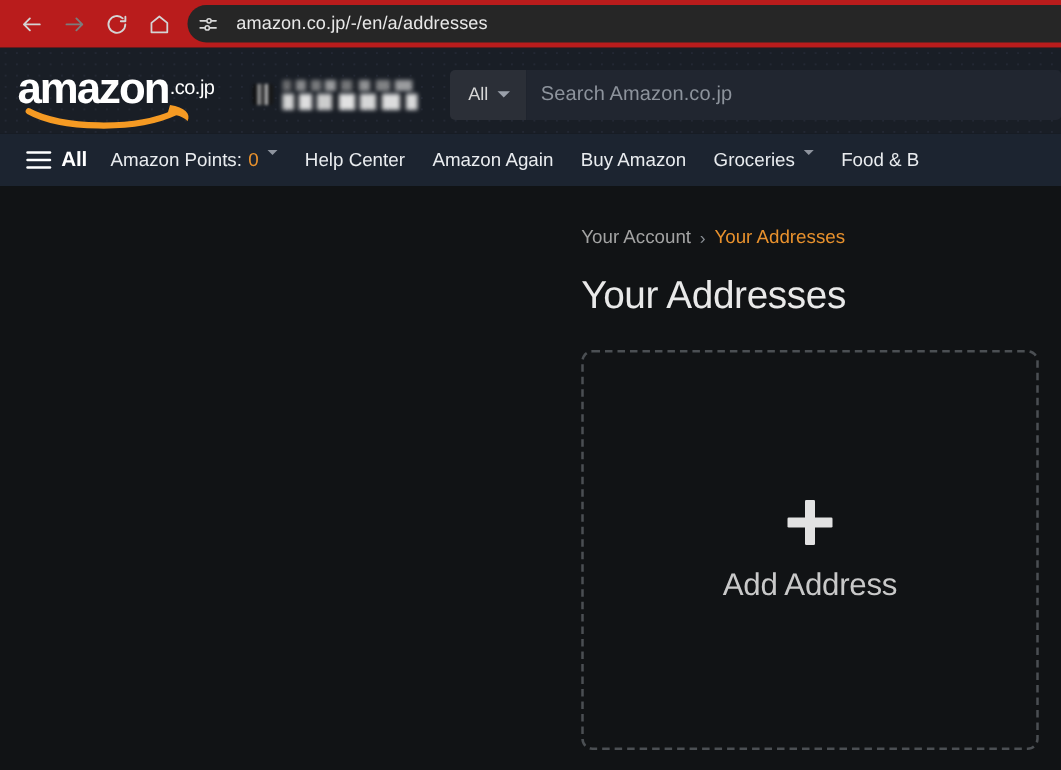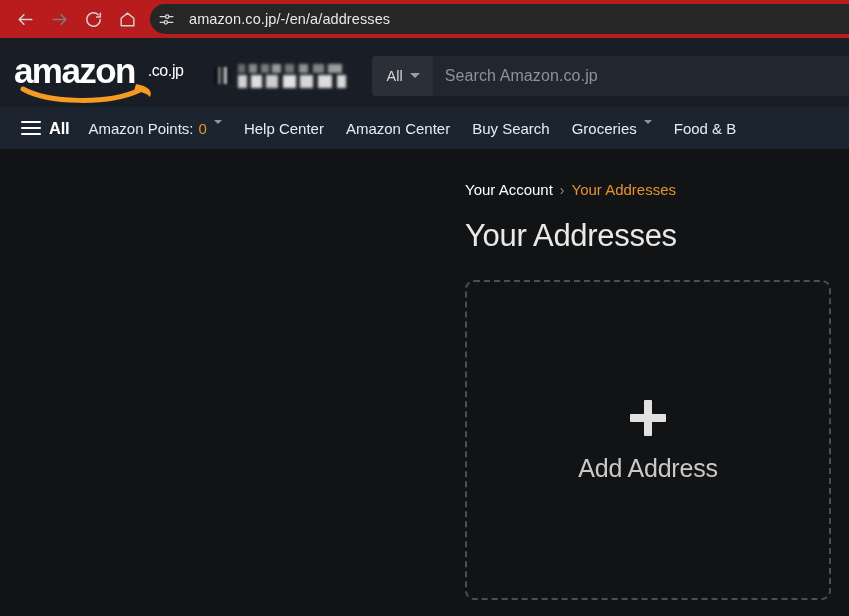--- a/index.html
+++ b/index.html
@@ -89,21 +89,21 @@
     line-height: 34px;
   }
   .az-logo-tld {
     font-size: 16px;
     font-weight: 400;
     color: #ffffff;
     letter-spacing: -0.4px;
     line-height: 34px;
     align-self: flex-end;
     padding-bottom: 3px;
-    margin-left: 13px;
+    margin-left: 1px;
   }
   .az-smile {
     position: absolute;
     left: 6px;
     bottom: -7px;
     width: 145px;
     height: 22px;
   }
 
   .az-location {
@@ -232,21 +232,21 @@
   .page-inner {
     padding-left: 465px;
   }
   .breadcrumb {
     display: flex;
     align-items: center;
     gap: 7px;
     font-size: 15px;
     padding-top: 32px;
   }
-  .bc-parent { color: #ffffff; }
+  .bc-parent { color: #a3a3a3; }
   .bc-sep { color: #8b9096; font-size: 14px; }
   .bc-current { color: #e8912d; }
 
   .page-title {
     font-size: 31px;
     color: #e9e9e9;
     font-weight: 400;
     letter-spacing: -0.3px;
     margin-top: 20px;
   }
@@ -376,25 +376,25 @@
     <span>Amazon Points:</span>
     <span class="nav-points-val">0</span>
     <span class="caret-sm"></span>
   </div>
 
   <div class="az-nav-item">
     <span>Help Center</span>
   </div>
 
   <div class="az-nav-item">
-    <span>Amazon Center</span>
-  </div>
-
-  <div class="az-nav-item">
-    <span>Buy Search</span>
+    <span>Amazon Again</span>
+  </div>
+
+  <div class="az-nav-item">
+    <span>Buy Amazon</span>
   </div>
 
   <div class="az-nav-item">
     <span>Groceries</span>
     <span class="caret-sm"></span>
   </div>
 
   <div class="az-nav-item">
     <span>Food &amp; B</span>
   </div>

